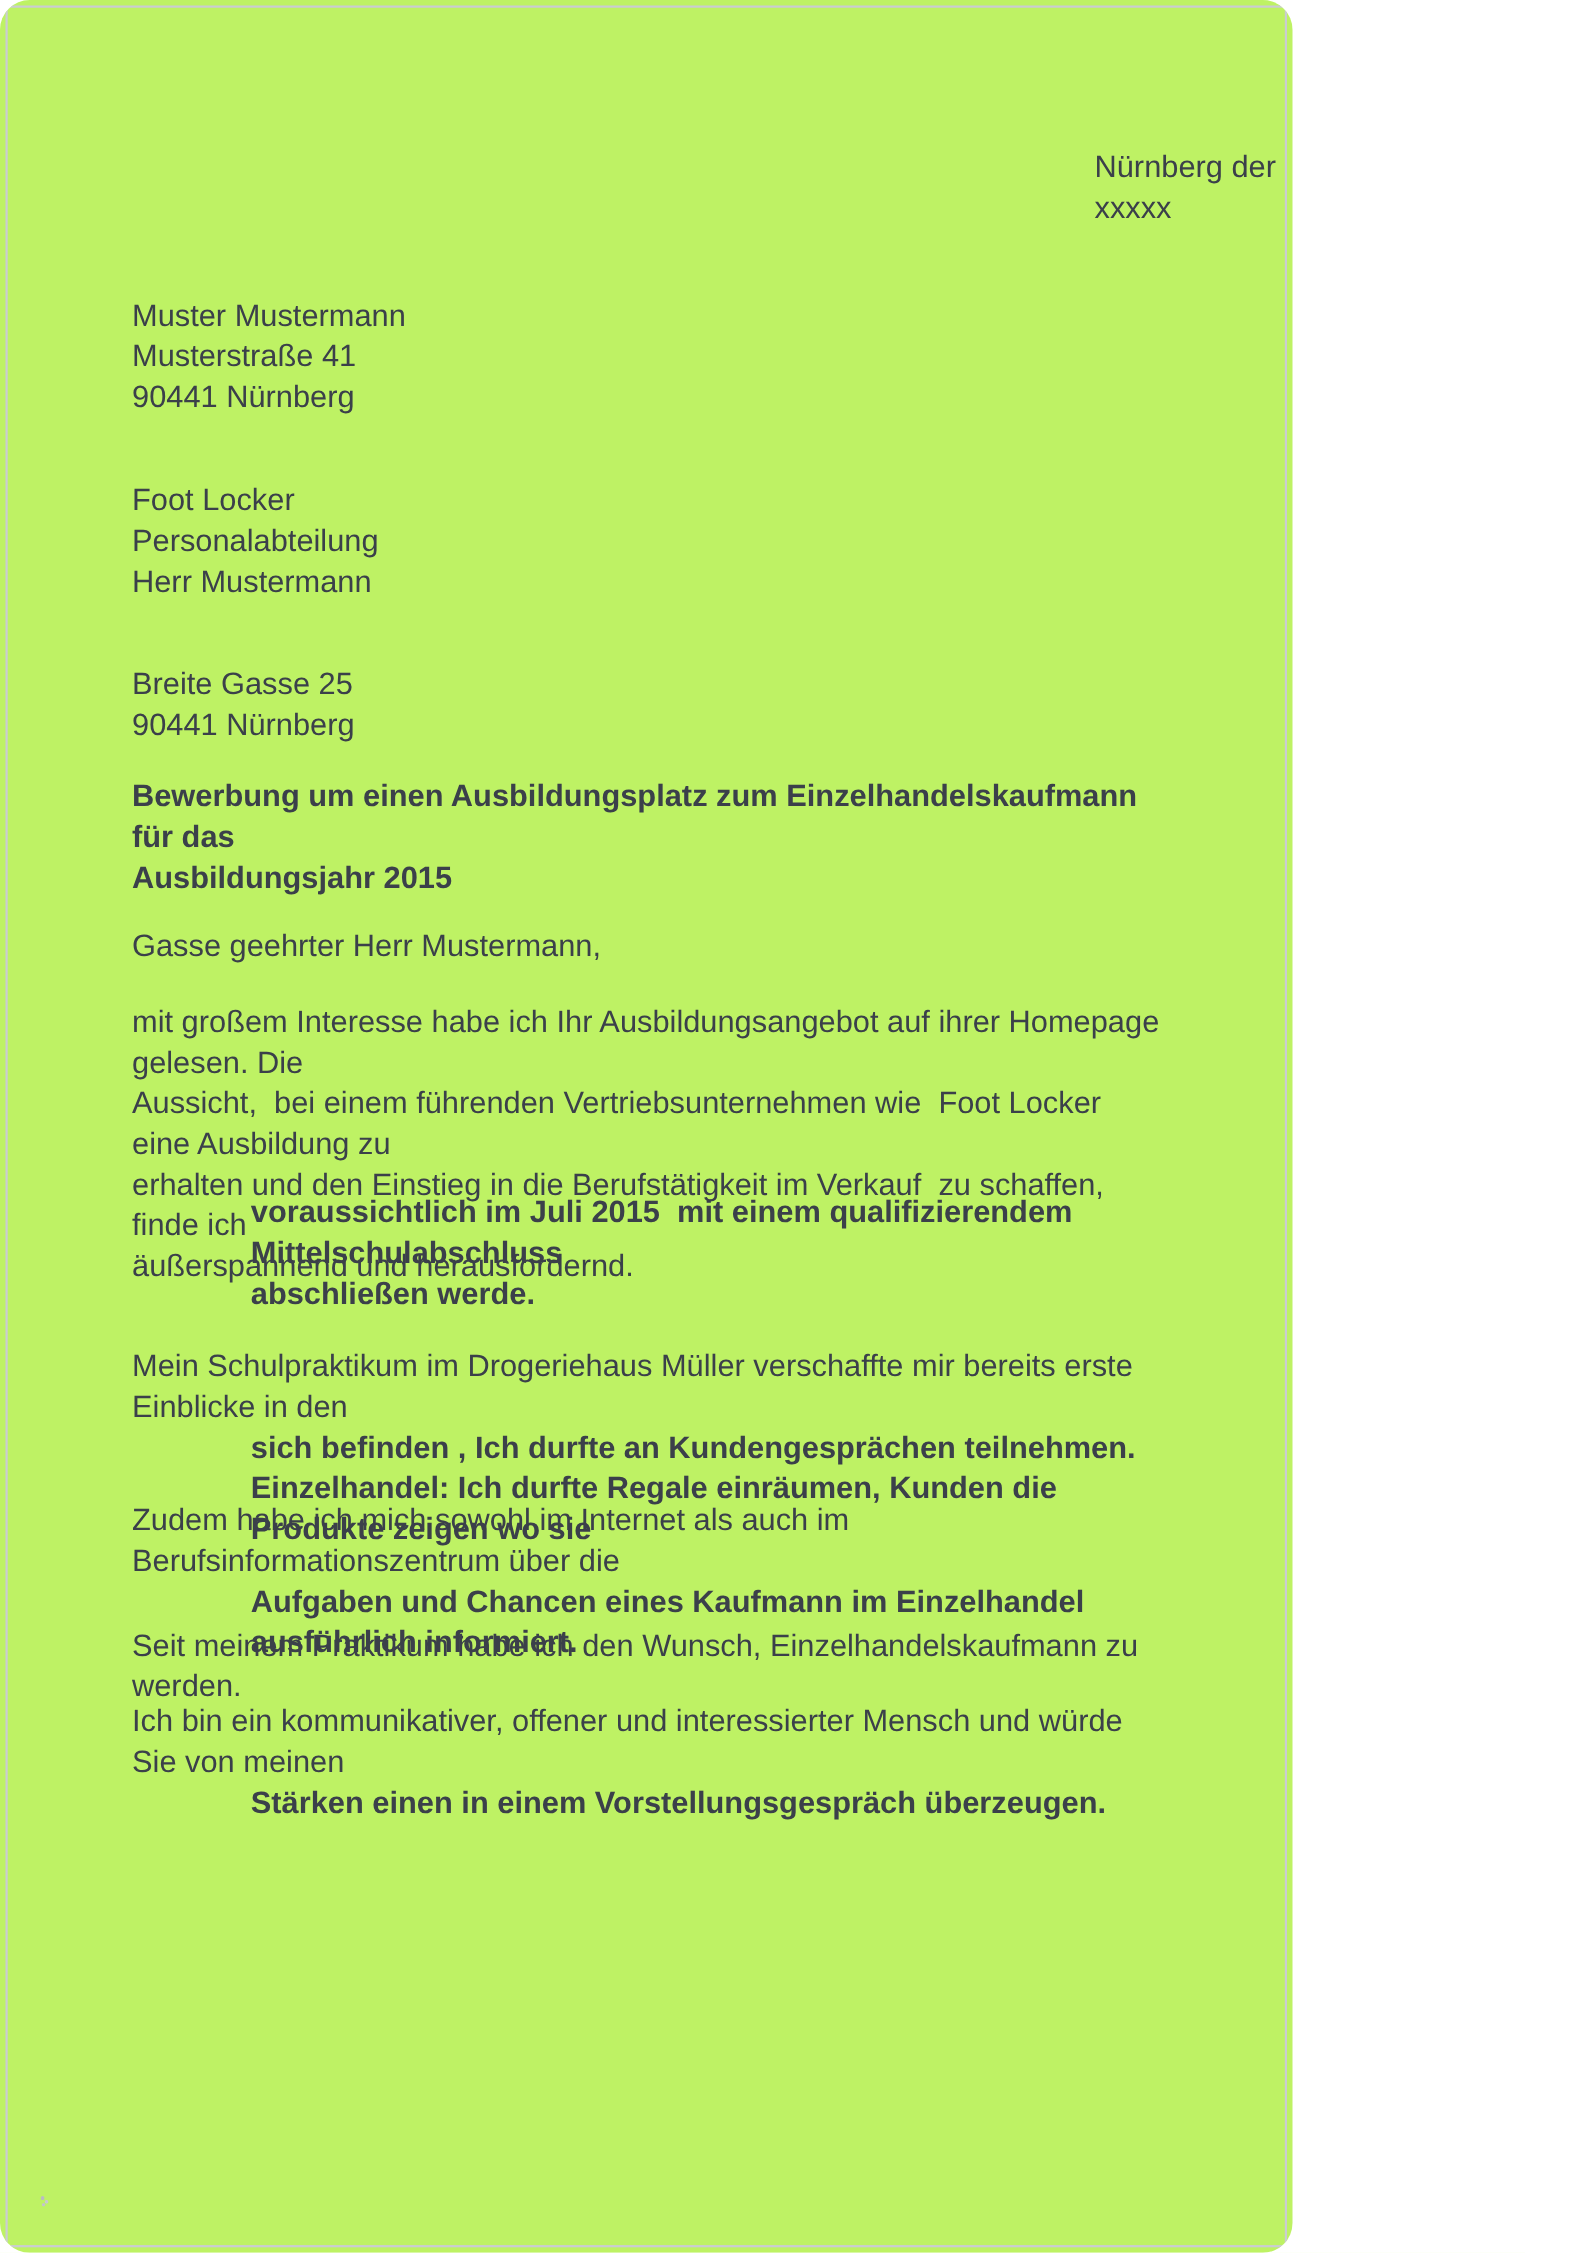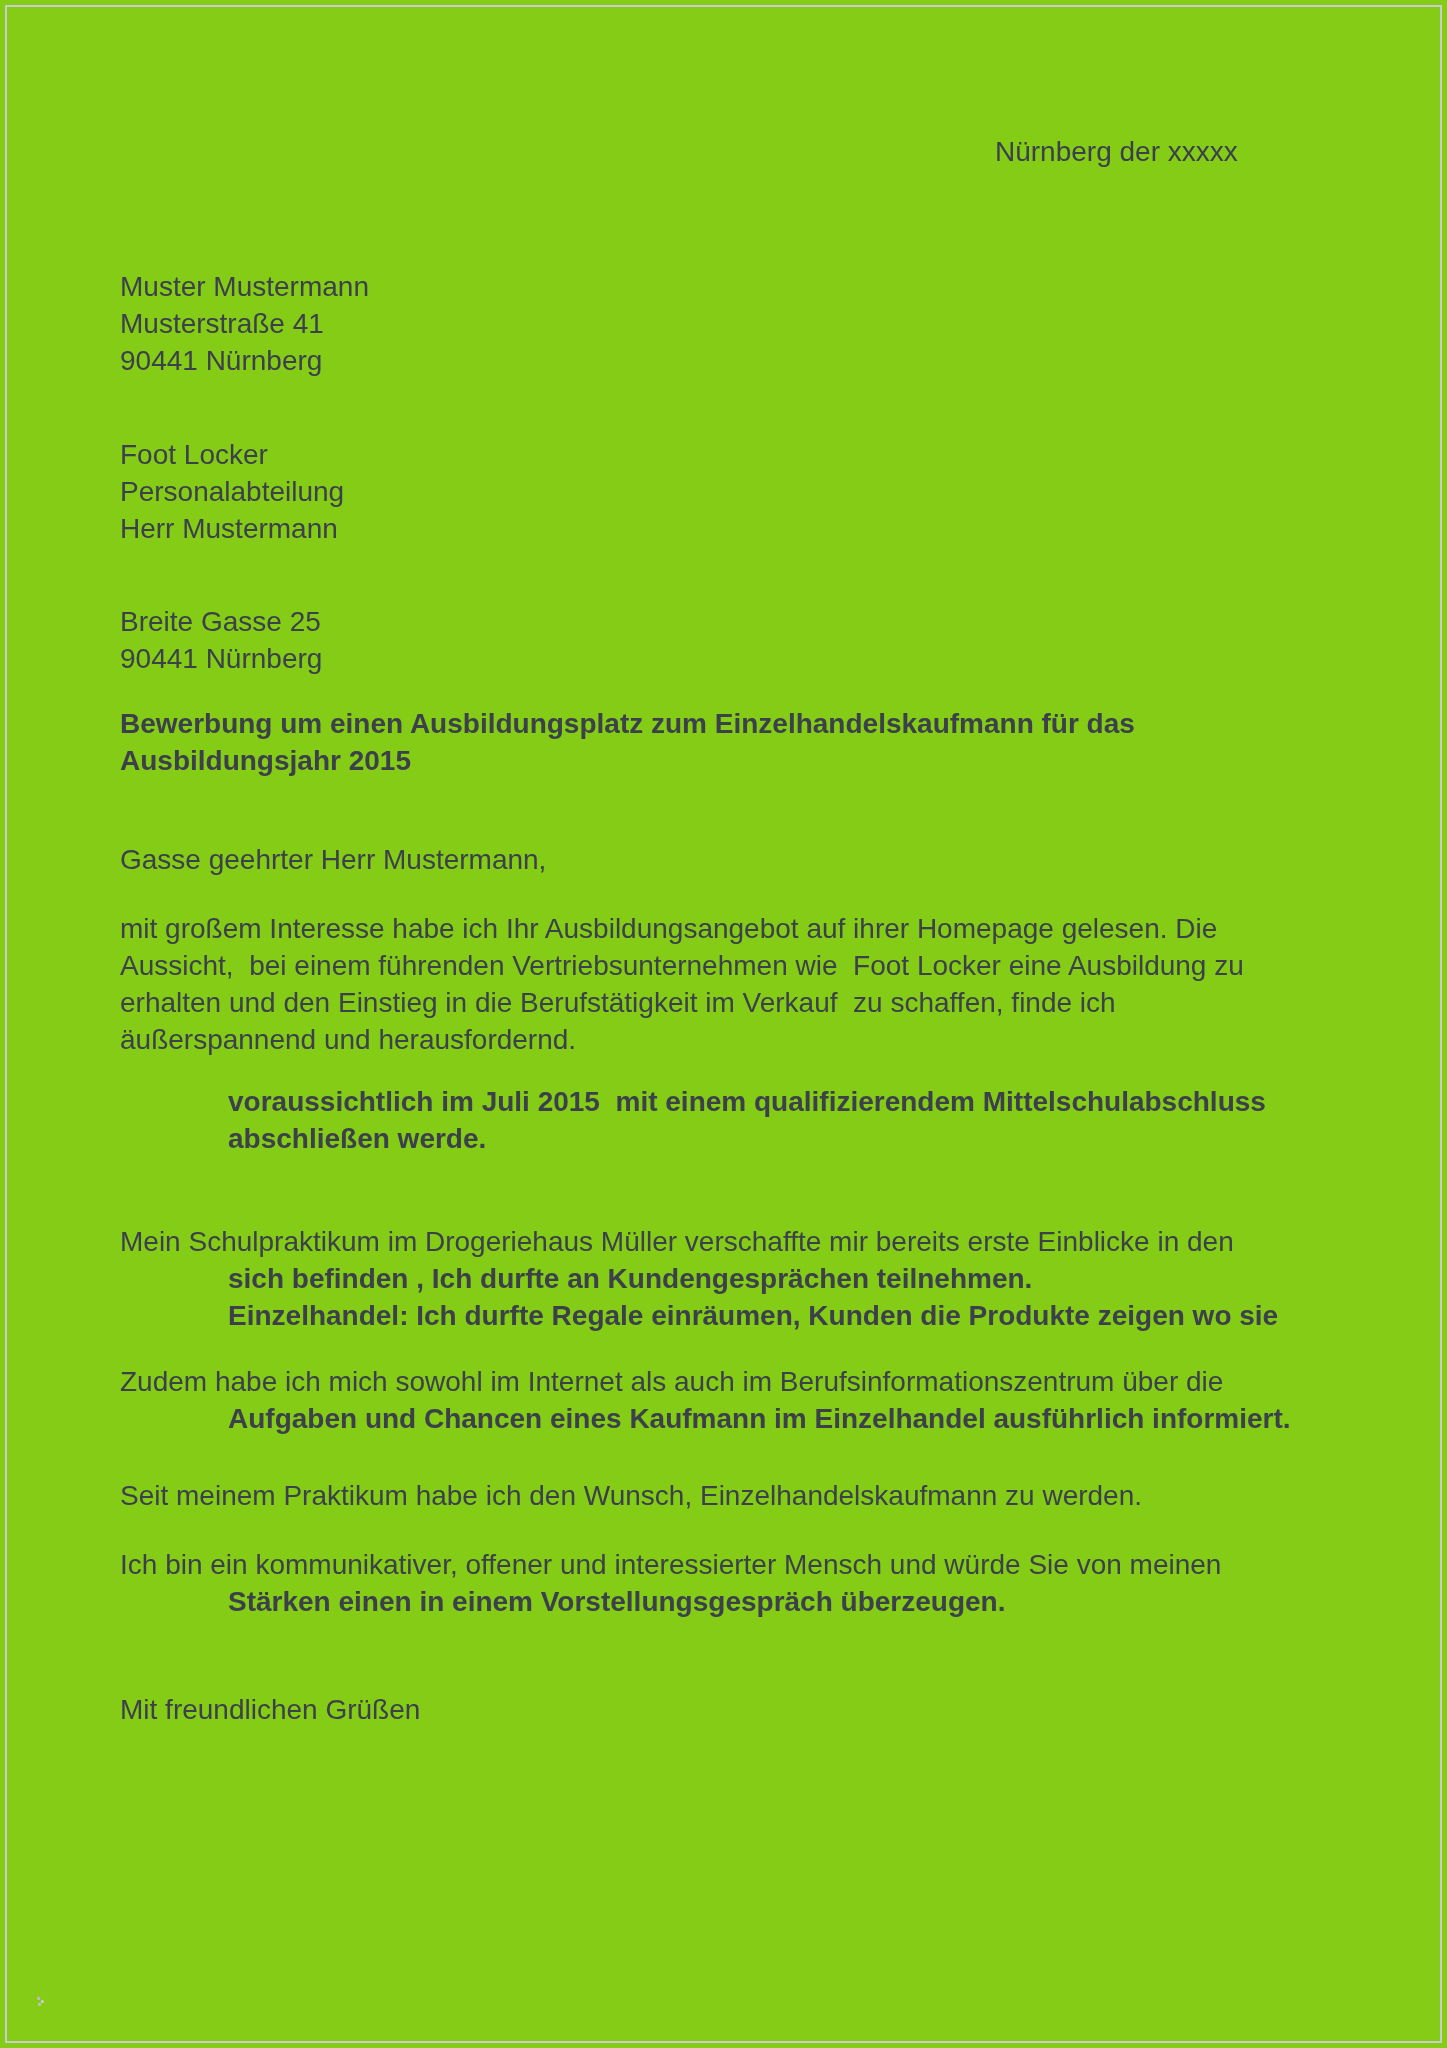--- a/index.html
+++ b/index.html
@@ -2,29 +2,30 @@
 <html><head>
 <meta charset="utf-8">
 <style>
   html, body {
     margin: 0;
     padding: 0;
     background: #ffffff;
   }
   .page {
     position: relative;
-    width: 1447px;
+    width: 1175px;
     height: 2048px;
-    background: #84cc16;
+    background: #bef264;
     font-family: "Liberation Sans", sans-serif;
     font-size: 28px;
     line-height: 37px;
     color: #3b404a;
     overflow: hidden;
     box-sizing: border-box;
+    border-radius: 27px;
   }
   .frame {
     position: absolute;
     inset: 5px;
     border: 2px solid #caccd2;
     pointer-events: none;
   }
   .abs {
     position: absolute;
     left: 120px;
@@ -114,16 +115,15 @@
 
   <div class="abs" style="top:1477px">
     <div class="line">Seit meinem Praktikum habe ich den Wunsch, Einzelhandelskaufmann zu werden.</div>
   </div>
 
   <div class="abs" style="top:1546px">
     <div class="line">Ich bin ein kommunikativer, offener und interessierter Mensch und würde Sie von meinen</div>
     <div class="line cont">Stärken einen in einem Vorstellungsgespräch überzeugen.</div>
   </div>
 
-  <div class="abs line" style="top:1691px">Mit freundlichen Grüßen</div>
 
   <div class="scan-artifact"></div>
 </div>
 
 </body></html>

